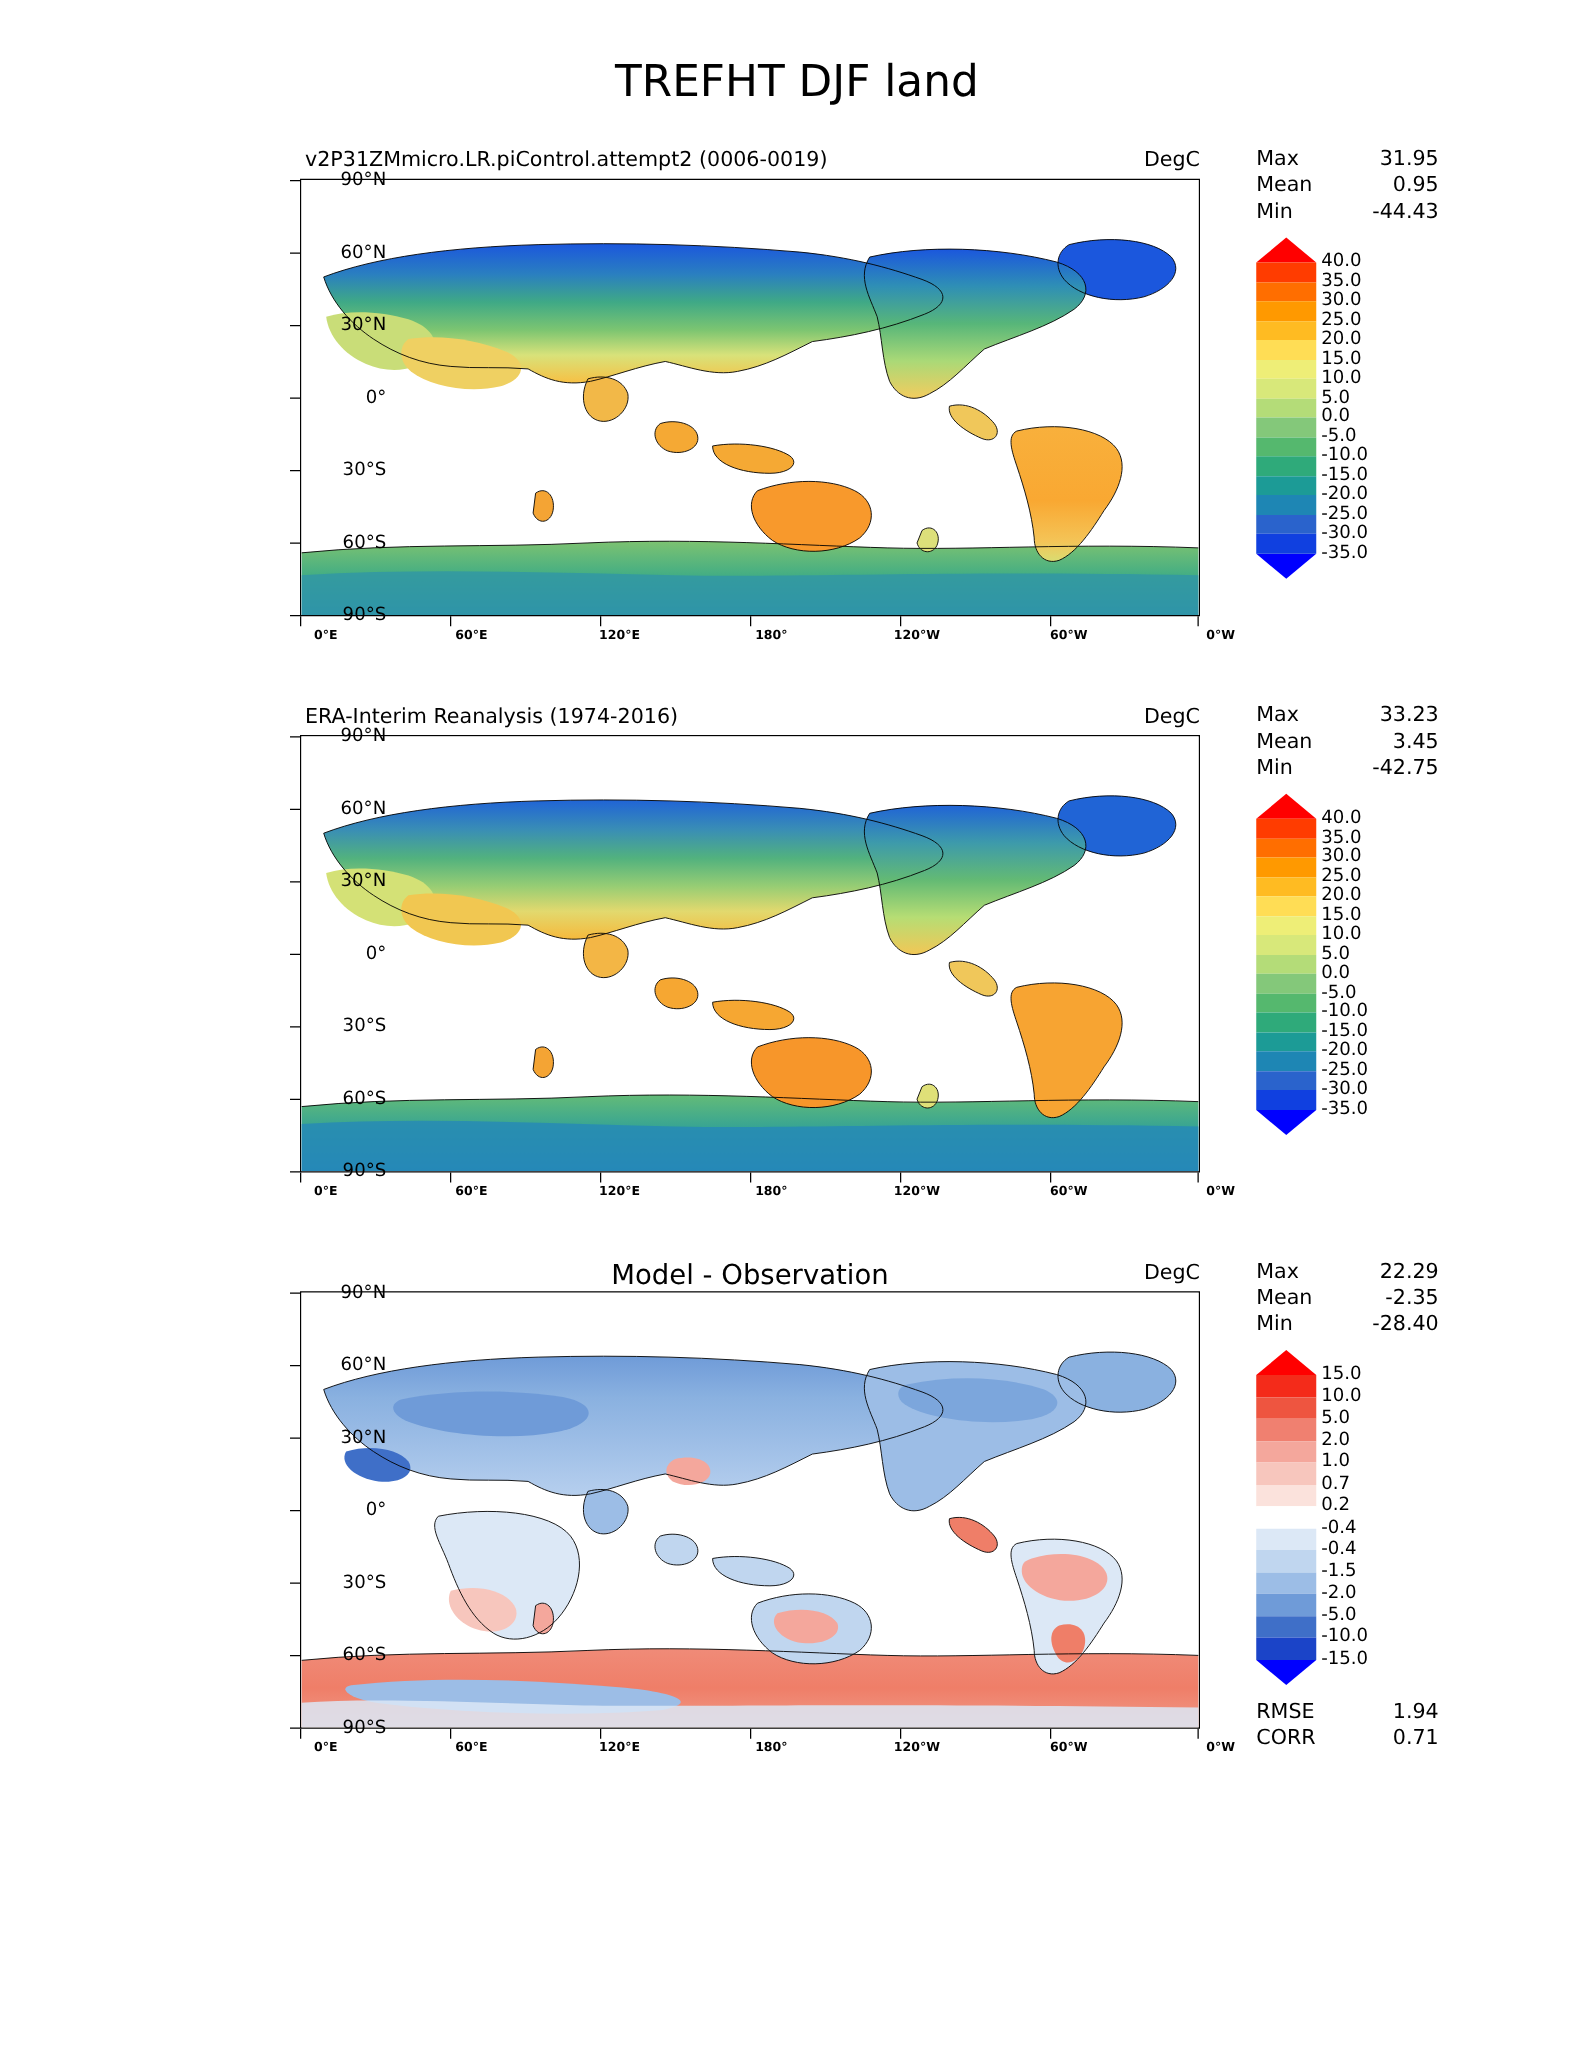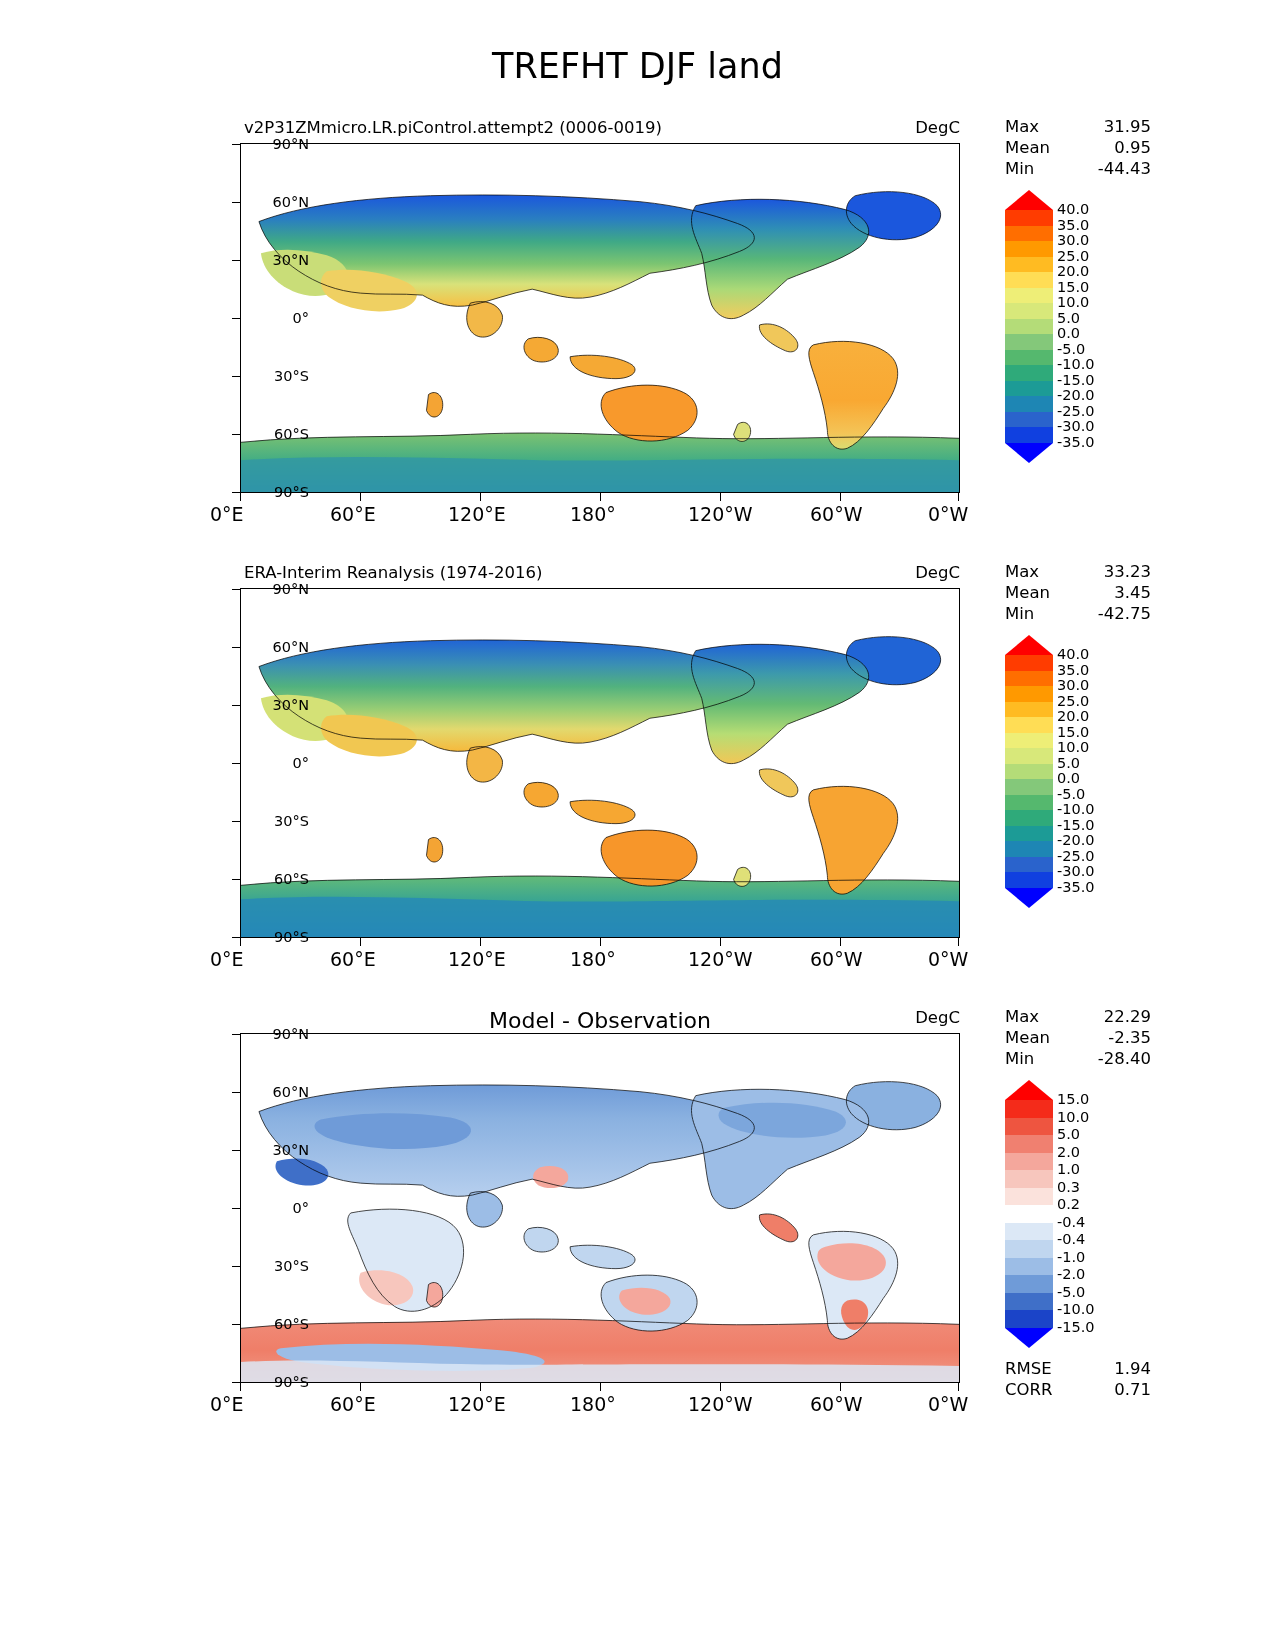--- a/index.html
+++ b/index.html
@@ -22,21 +22,21 @@
   .map-title .center{position:absolute;left:0;width:720px;text-align:center;top:0;}
   .map-title .right{position:absolute;right:0px;top:0;}
 
   .map-frame{
     position:absolute;left:240px;top:33px;width:720px;height:350px;
     border:1.3px solid #000;background:#ffffff;box-sizing:border-box;overflow:hidden;
   }
   .map-inner{position:absolute;left:0;top:0;width:100%;height:100%;}
   .ytick{position:absolute;right:966px;font-size:14.5px;text-align:right;white-space:nowrap;}
   .ytickline{position:absolute;left:232px;width:8px;height:1.3px;background:#000;}
-  .xtick{position:absolute;font-size:19px;text-align:left;white-space:nowrap;}
+  .xtick{position:absolute;font-size:10px;text-align:right;white-space:nowrap;font-weight:bold;}
   .xtickline{position:absolute;width:1.3px;height:8px;background:#000;}
 
   
   .stats{position:absolute;left:1005px;top:6px;font-size:16.5px;line-height:21px;}
   .stats .row{position:relative;height:21px;}
   .stats .k{position:absolute;left:0;}
   .stats .v{position:absolute;left:72px;width:74px;text-align:right;}
 
   .extra{position:absolute;left:1005px;top:358px;font-size:16.5px;line-height:21px;}
   .extra .row{position:relative;height:21px;}
@@ -538,25 +538,25 @@
         <div class="seg" style="height: 17.5px; background: rgb(156, 189, 230);"></div>
         <div class="seg" style="height: 17.5px; background: rgb(111, 155, 216);"></div>
         <div class="seg" style="height: 17.5px; background: rgb(63, 111, 200);"></div>
         <div class="seg" style="height: 17.5px; background: rgb(27, 68, 200);"></div>
         <div class="ticks">
           <div class="tk" style="top: -9px;">15.0</div>
           <div class="tk" style="top: 8.5px;">10.0</div>
           <div class="tk" style="top: 26px;">5.0</div>
           <div class="tk" style="top: 43.5px;">2.0</div>
           <div class="tk" style="top: 61px;">1.0</div>
-          <div class="tk" style="top: 78.5px;">0.3</div>
+          <div class="tk" style="top: 78.5px;">0.7</div>
           <div class="tk" style="top: 96px;">0.2</div>
           <div class="tk" style="top: 113.5px;">-0.4</div>
           <div class="tk" style="top: 131px;">-0.4</div>
-          <div class="tk" style="top: 148.5px;">-1.0</div>
+          <div class="tk" style="top: 148.5px;">-1.5</div>
           <div class="tk" style="top: 166px;">-2.0</div>
           <div class="tk" style="top: 183.5px;">-5.0</div>
           <div class="tk" style="top: 201px;">-10.0</div>
           <div class="tk" style="top: 218.5px;">-15.0</div>
         </div>
       </div>
       <div class="arrow-dn" style="border-top: 20px solid rgb(0, 0, 255);"></div>
     </div>
 <div class="ytickline" style="top: 34px;"></div>
     <div class="ytickline" style="top: 92px;"></div>

